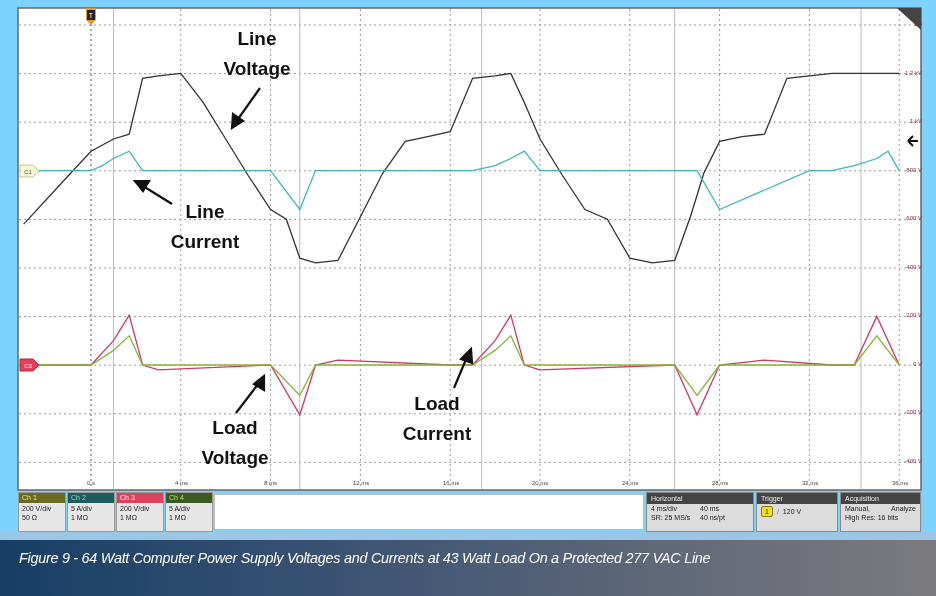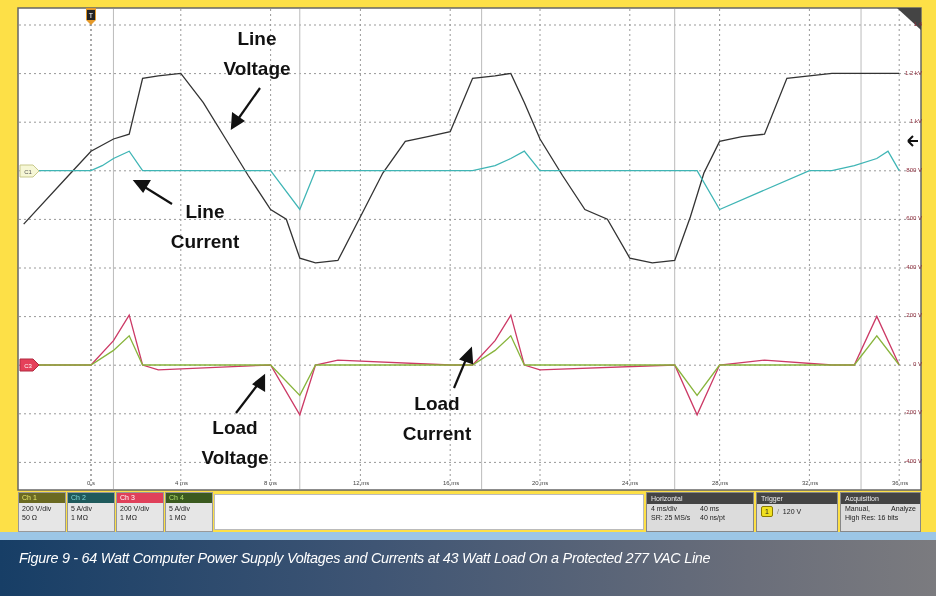--- a/index.html
+++ b/index.html
@@ -1,17 +1,17 @@
 <!DOCTYPE html>
 <html><head>
 <meta charset="utf-8">
 <style>
   html,body{margin:0;padding:0;background:#ffffff;}
   body{width:936px;height:596px;position:relative;overflow:hidden;font-family:"Liberation Sans",sans-serif;}
-  #scope{position:absolute;left:0;top:0;width:936px;height:545px;background:#fde047;}
+  #scope{position:absolute;left:0;top:0;width:936px;height:545px;background:#7dd3fc;}
   #plot{position:absolute;left:0;top:0;width:936px;height:545px;}
   .anno{position:absolute;font-family:"Liberation Sans",sans-serif;font-weight:bold;color:#111;font-size:19px;line-height:30px;text-align:center;}
   .chbox{position:absolute;top:492px;height:40px;background:#e6e6e6;border:1px solid #999;box-sizing:border-box;font-size:7px;color:#222;line-height:9px;}
   .chbox .hd{height:10px;padding-left:3px;font-size:7px;line-height:10px;}
   .chbox .bd{padding:1px 3px;white-space:pre;}
   .panel{position:absolute;top:492px;height:40px;background:#dcdcdc;border:1px solid #888;box-sizing:border-box;font-size:7px;color:#222;}
   .panel .hd{background:#444;color:#eee;height:11px;line-height:11px;padding-left:4px;font-size:7px;}
   .panel .row{display:flex;padding:0 4px;line-height:9px;}
   .panel .row span{flex:1;}
   #blank{position:absolute;left:214px;top:494px;width:430px;height:36px;background:#fff;border:1px solid #bbb;box-sizing:border-box;}

